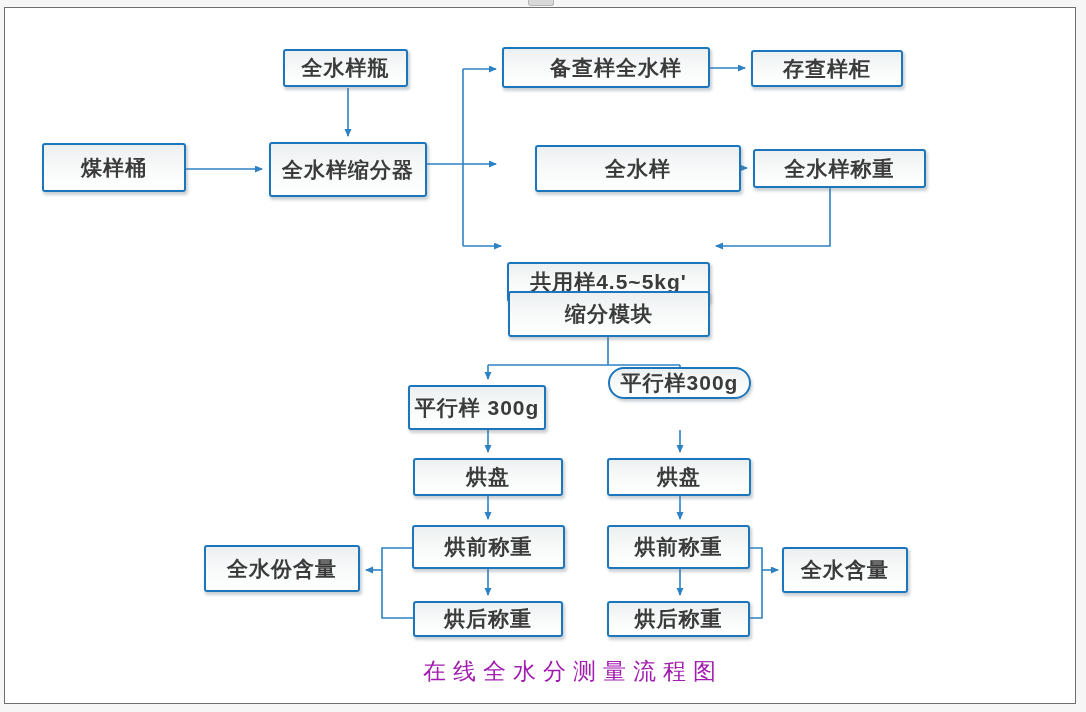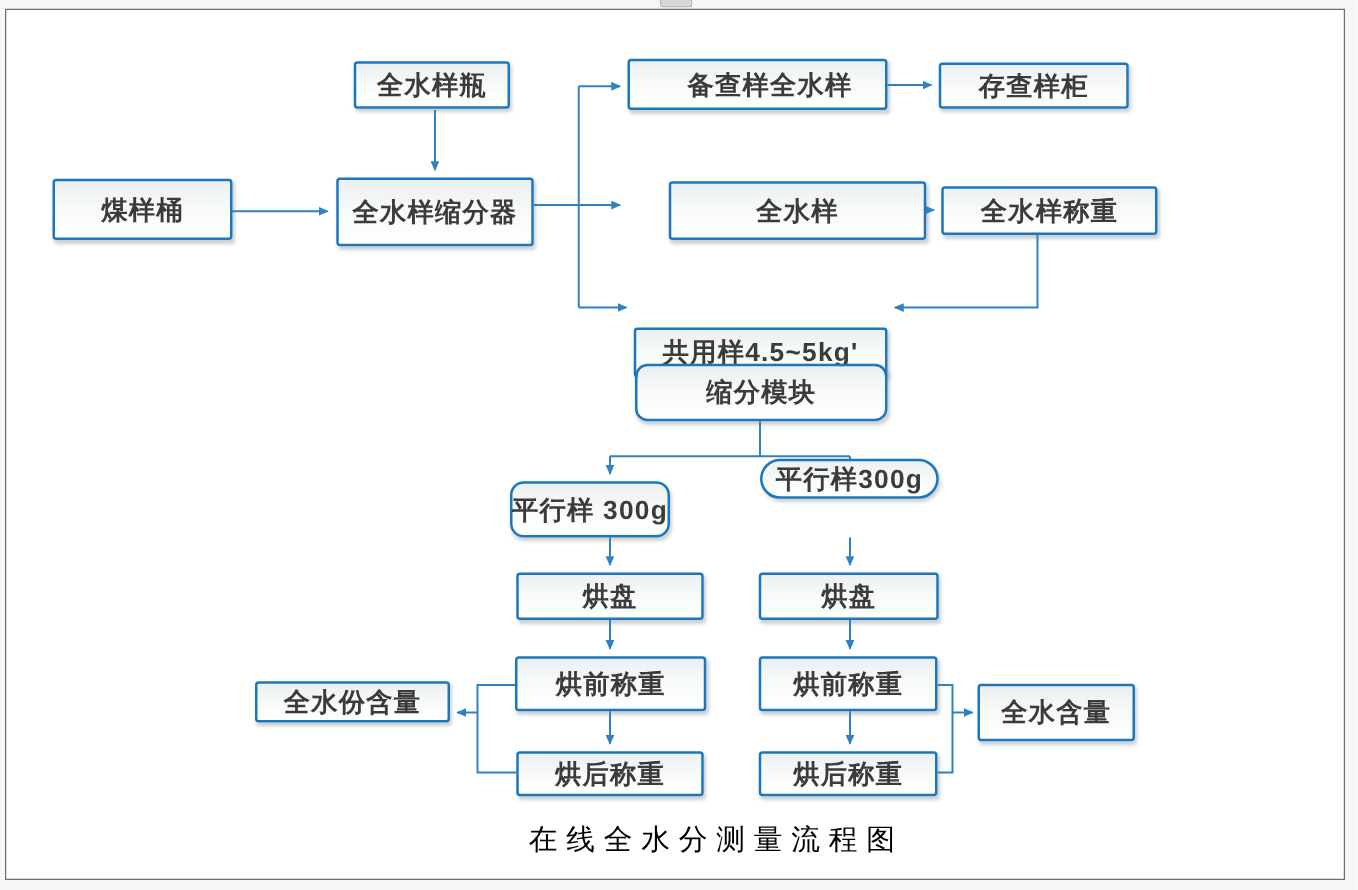--- a/index.html
+++ b/index.html
@@ -13,21 +13,21 @@
   .node{position:absolute;border:2px solid #1b76bc;border-radius:3px;
         background:linear-gradient(180deg,#eceff0 0%,#f7f9f9 45%,#ffffff 100%);
         box-shadow:1.5px 2.5px 3px rgba(110,120,130,0.35);
         display:flex;align-items:center;justify-content:center;
         font-weight:bold;font-size:21px;color:#3b3b3b;letter-spacing:1px;
         box-sizing:border-box;white-space:nowrap;}
   svg.wires{position:absolute;left:0;top:0;pointer-events:none;}
   .wire{stroke:#2e82c3;stroke-width:1.6;fill:none;}
   .caption{position:absolute;left:348px;top:656px;width:450px;text-align:center;
            font-family:"DejaVu Serif","Liberation Serif",serif;
-           font-size:23px;color:#000000;letter-spacing:7px;font-weight:500;}
+           font-size:23px;color:#a21caf;letter-spacing:7px;font-weight:500;}
 </style>
 </head>
 <body>
 
 <div class="stage">
   <div class="frame"></div>
   <div class="top-handle"></div>
 
   <svg class="wires" width="1086" height="712" viewBox="0 0 1086 712">
     <defs>
@@ -75,26 +75,26 @@
   </svg>
 
   <div class="node" style="left:42px;top:143px;width:144px;height:49px;">煤样桶</div>
   <div class="node" style="left:283px;top:49px;width:125px;height:38px;">全水样瓶</div>
   <div class="node" style="left:269px;top:142px;width:158px;height:55px;">全水样缩分器</div>
   <div class="node" style="left:502px;top:47px;width:208px;height:41px;padding-left:20px;">备查样全水样</div>
   <div class="node" style="left:751px;top:50px;width:152px;height:37px;">存查样柜</div>
   <div class="node" style="left:502px;top:145px;width:206px;height:47px;margin-left:33px;">全水样</div>
   <div class="node" style="left:753px;top:149px;width:173px;height:39px;">全水样称重</div>
   <div class="node" style="left:507px;top:226px;width:203px;height:40px;margin-top:36px;">共用样4.5~5kg'</div>
-  <div class="node" style="left:508px;top:291px;width:202px;height:46px;border-radius:10px;">缩分模块</div>
-  <div class="node" style="left:408px;top:385px;width:128px;height:45px;border-radius:11px;">平行样 300g</div>
+  <div class="node" style="left:508px;top:291px;width:202px;height:46px;">缩分模块</div>
+  <div class="node" style="left:408px;top:385px;width:138px;height:45px;">平行样 300g</div>
   <div class="node" style="left:608px;top:367px;width:143px;height:32px;border-radius:19px;">平行样300g</div>
   <div class="node" style="left:413px;top:458px;width:150px;height:38px;">烘盘</div>
   <div class="node" style="left:607px;top:458px;width:144px;height:38px;">烘盘</div>
   <div class="node" style="left:412px;top:525px;width:153px;height:44px;">烘前称重</div>
   <div class="node" style="left:607px;top:525px;width:143px;height:44px;">烘前称重</div>
   <div class="node" style="left:413px;top:601px;width:150px;height:36px;">烘后称重</div>
   <div class="node" style="left:607px;top:601px;width:143px;height:36px;">烘后称重</div>
-  <div class="node" style="left:204px;top:545px;width:156px;height:33px;">全水份含量</div>
+  <div class="node" style="left:204px;top:545px;width:156px;height:47px;">全水份含量</div>
   <div class="node" style="left:782px;top:547px;width:126px;height:46px;">全水含量</div>
 
   <div class="caption">在线全水分测量流程图</div>
 </div>
 
 </body></html>

